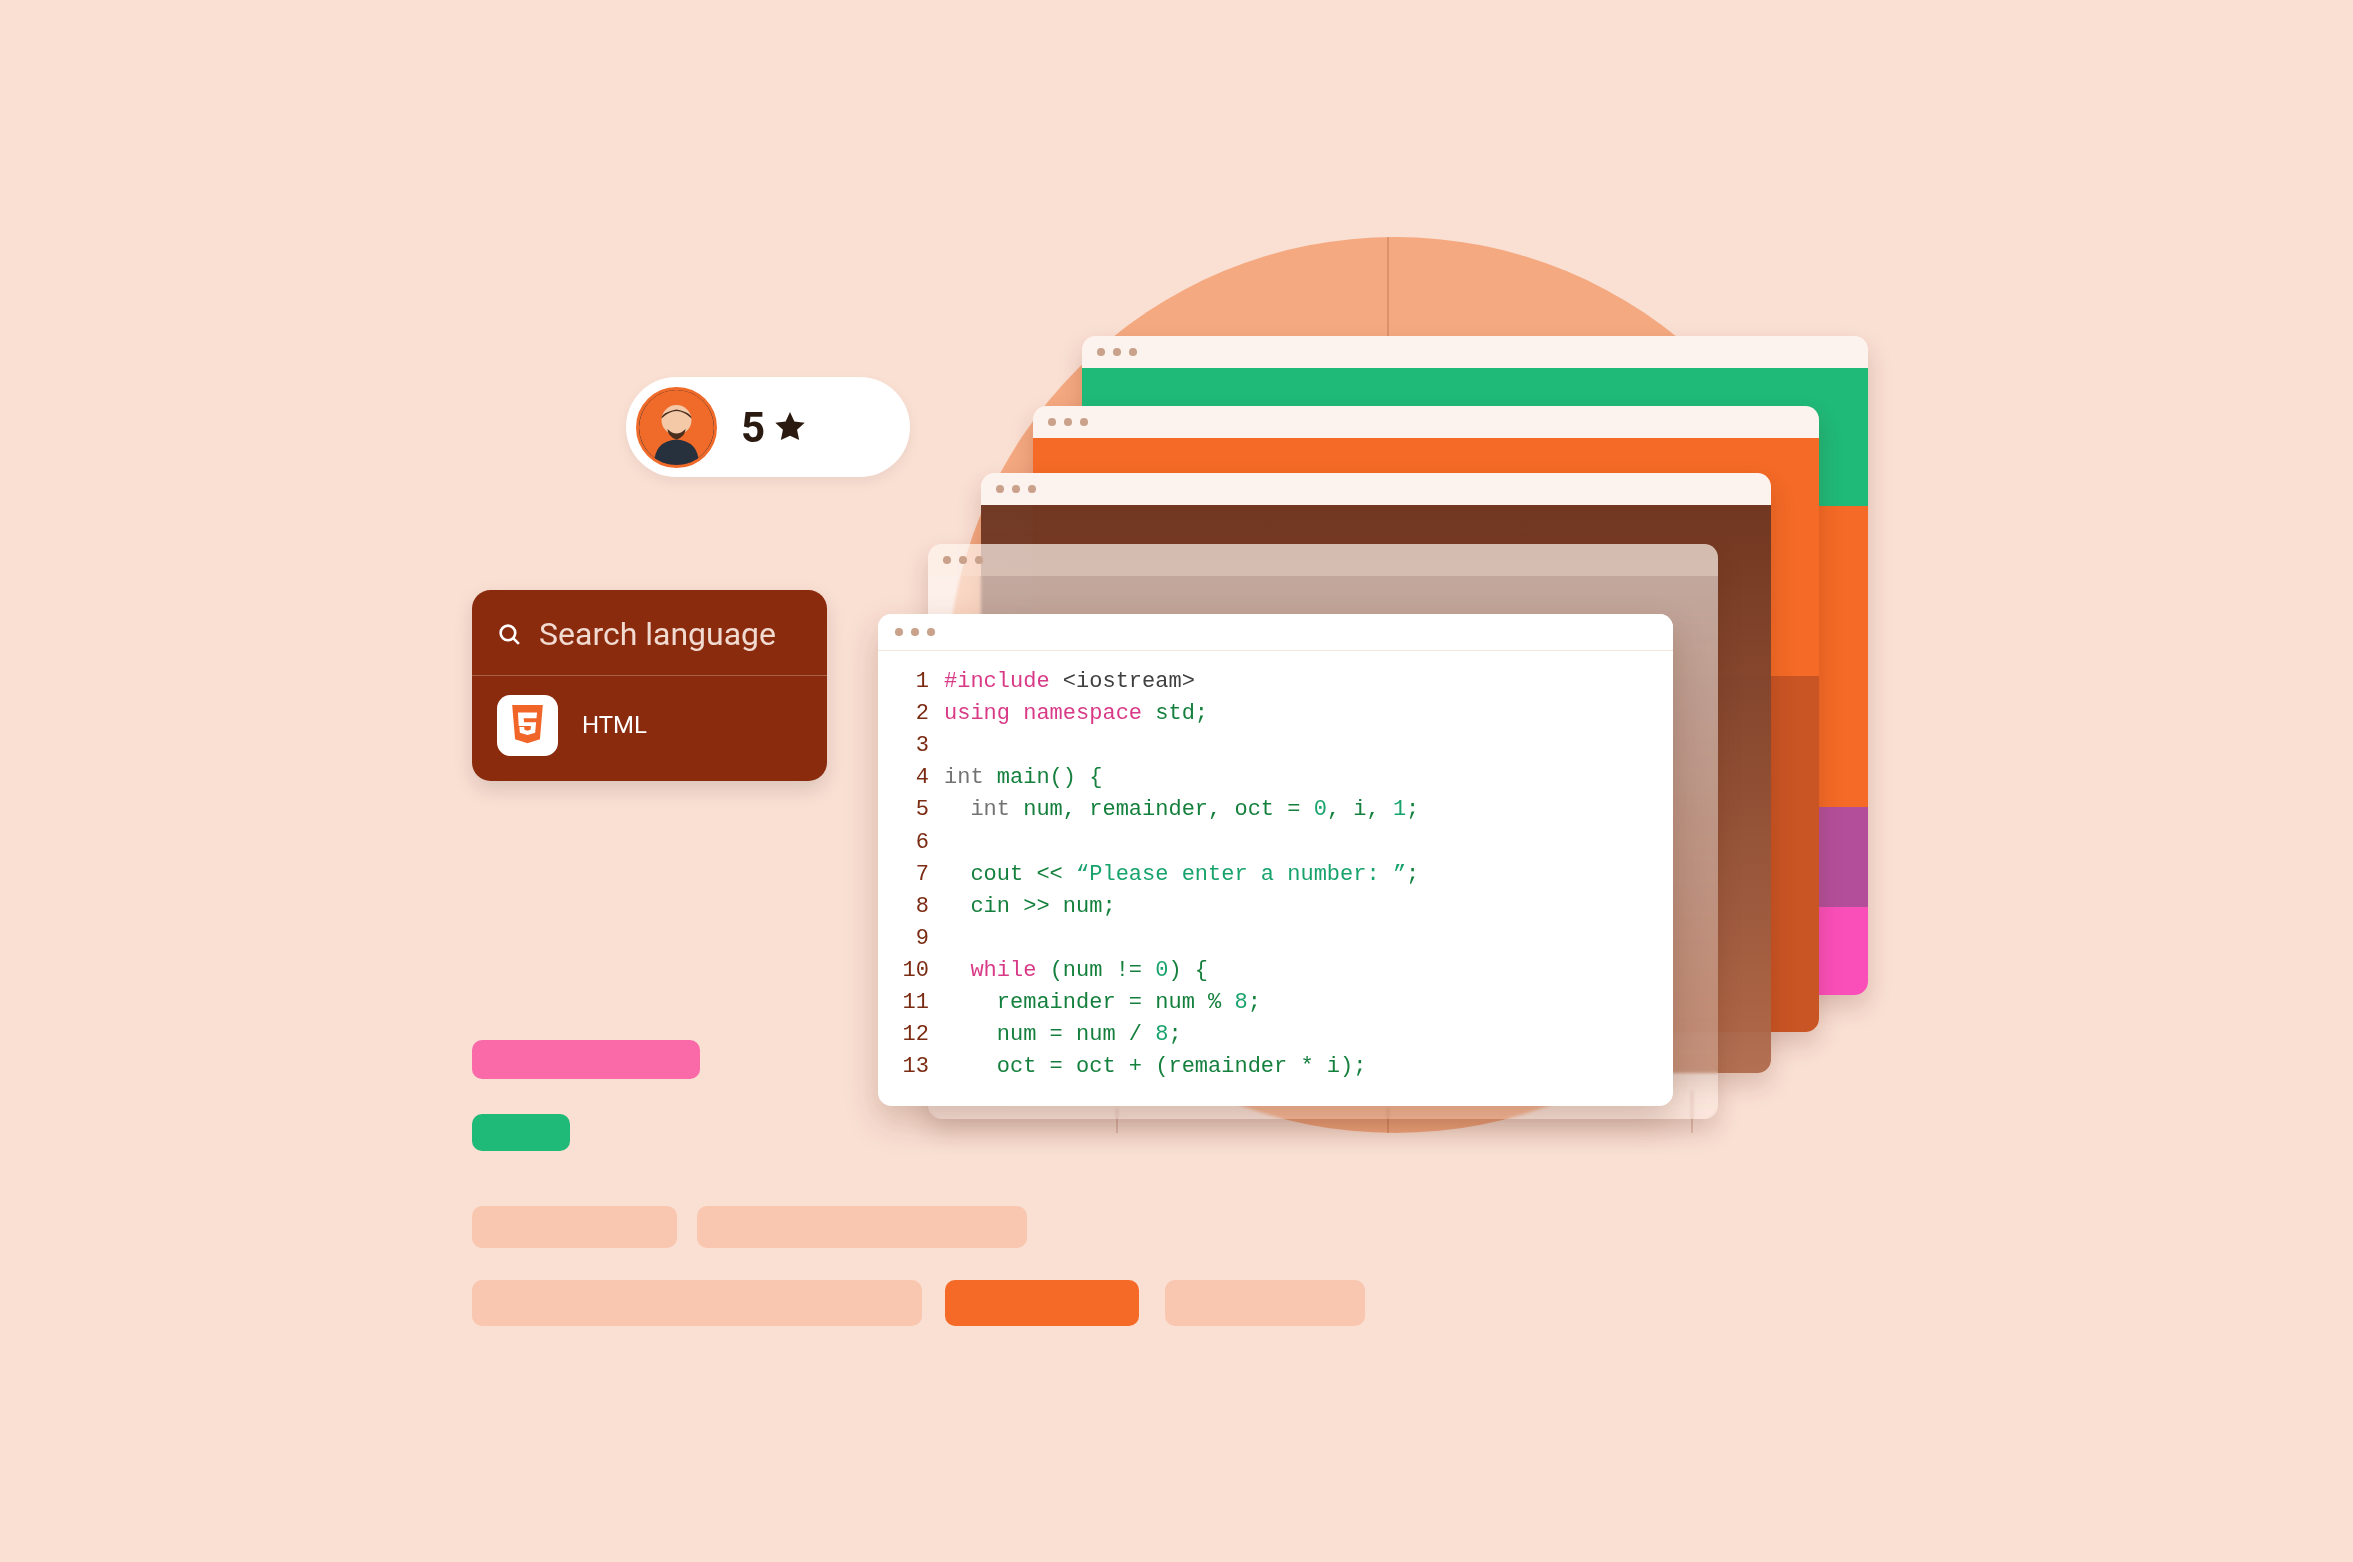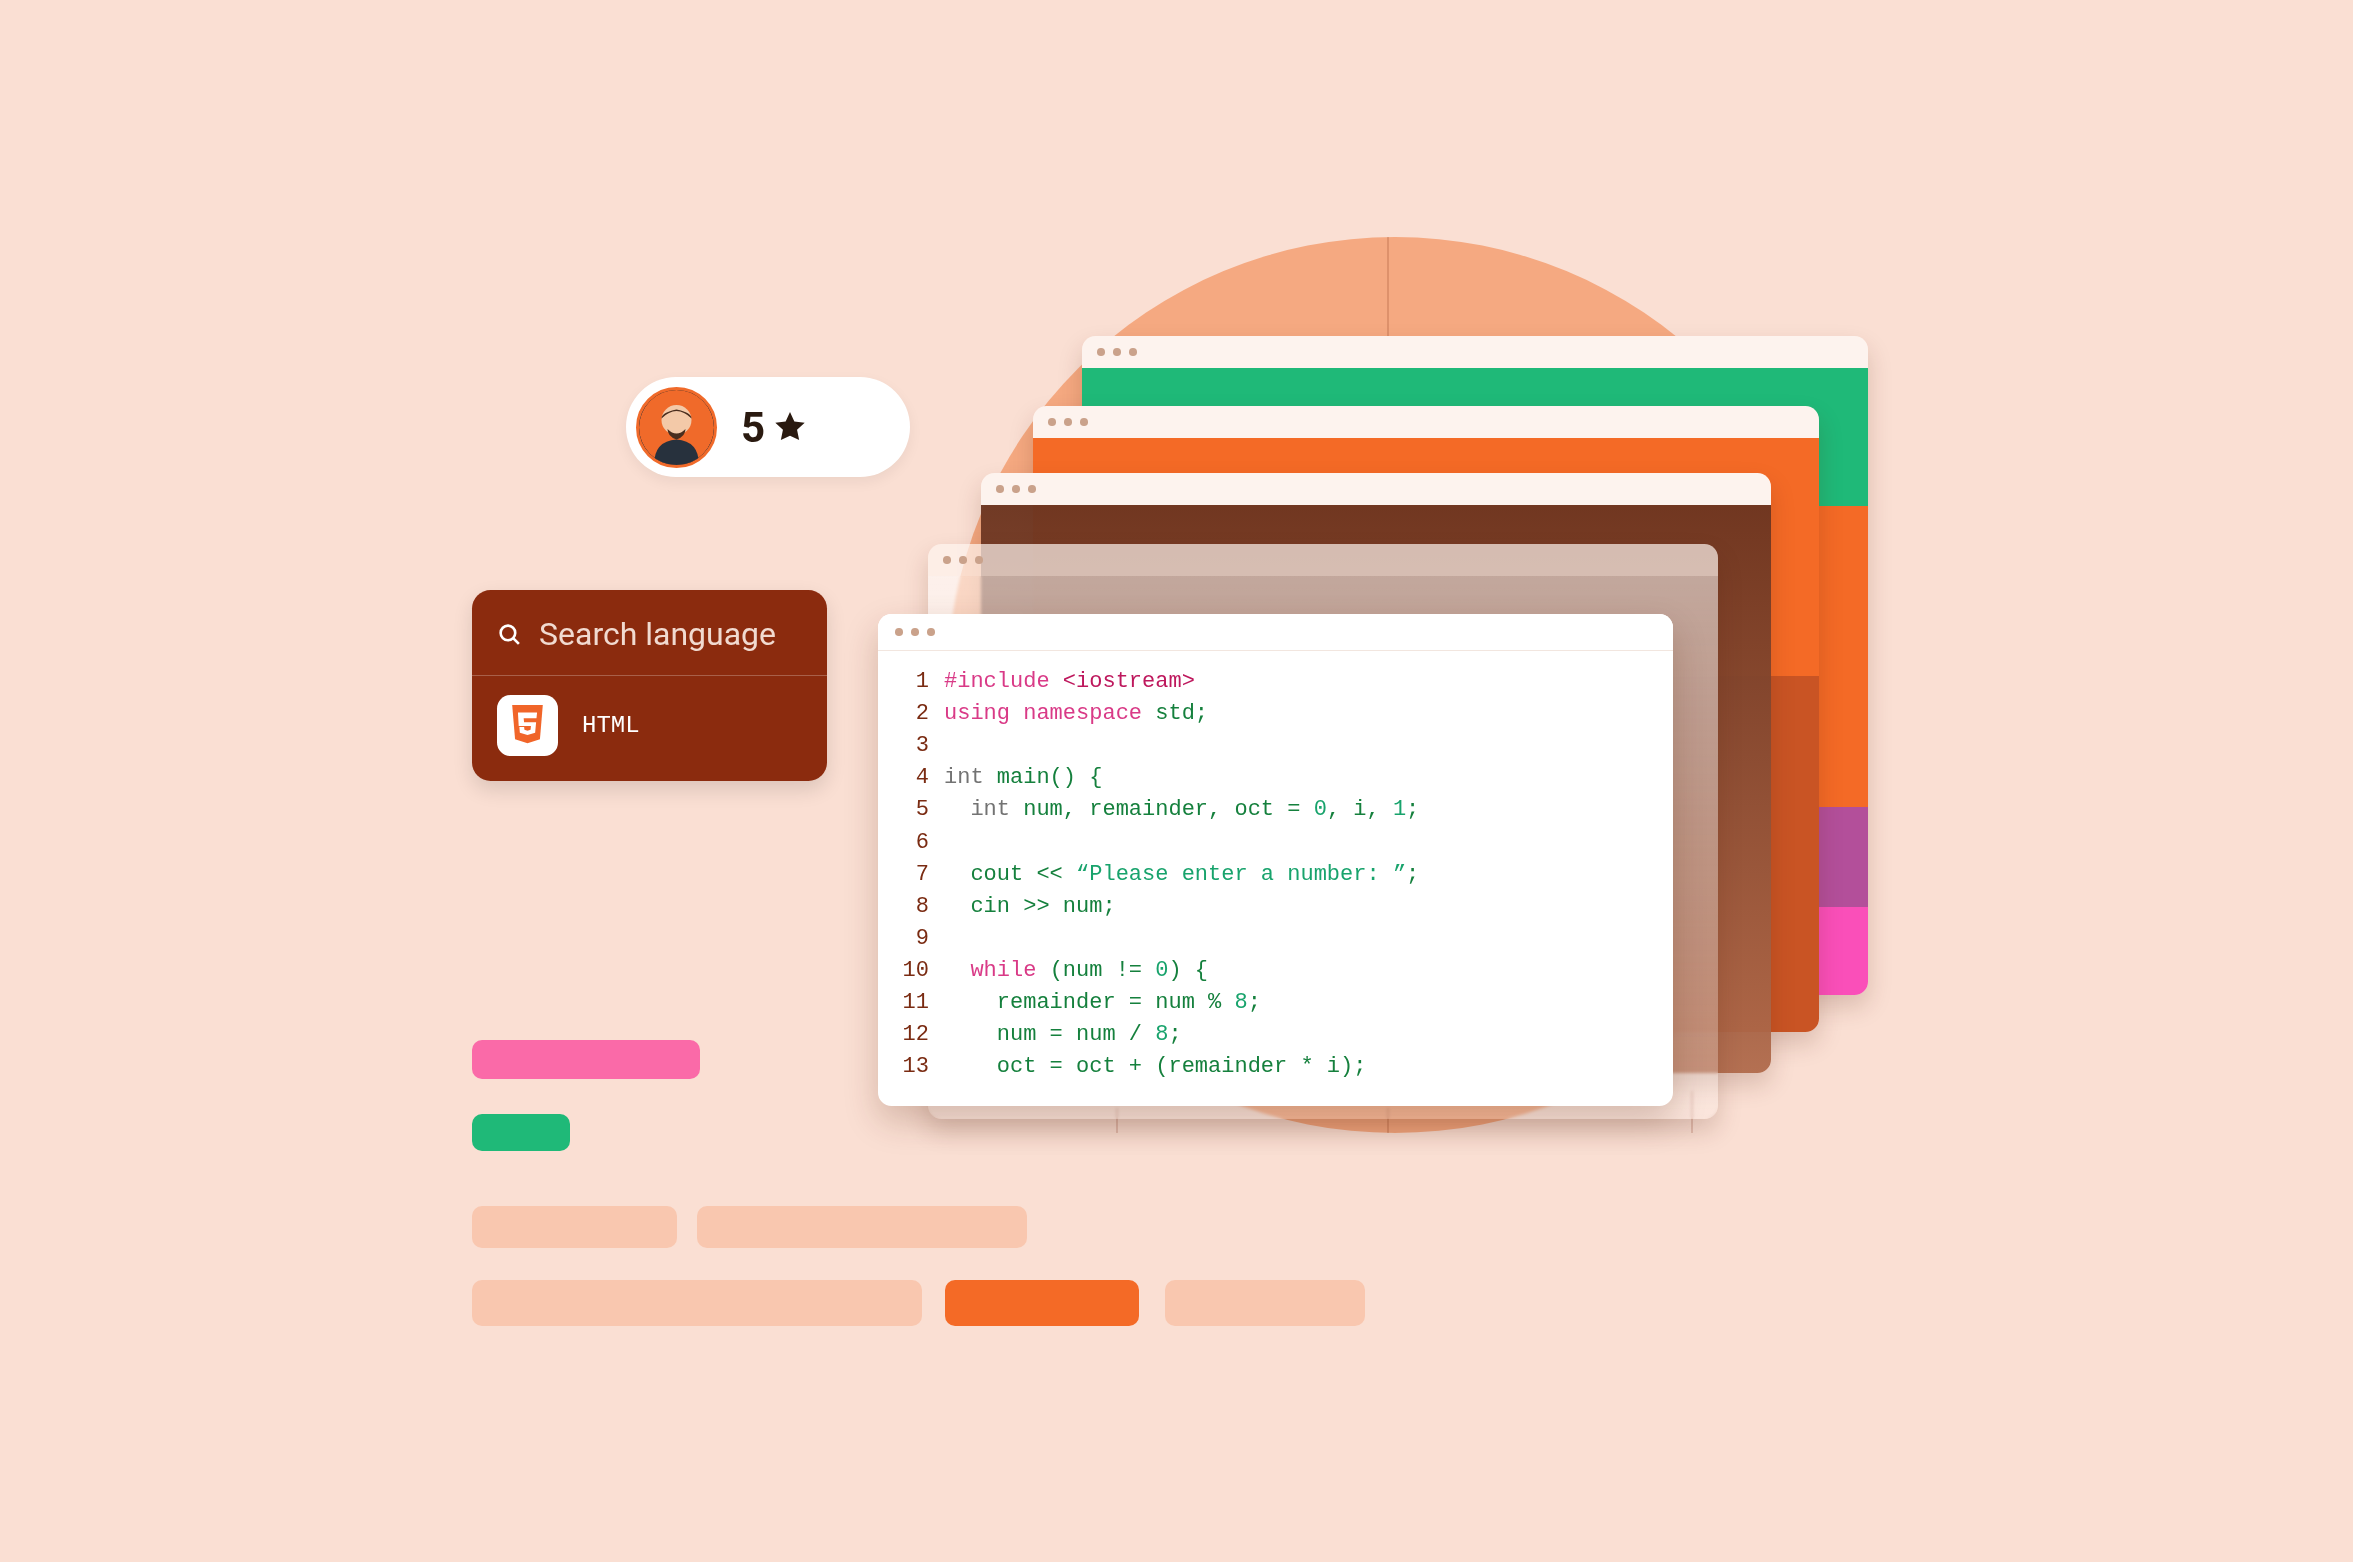--- a/index.html
+++ b/index.html
@@ -85,21 +85,21 @@
   .search-row {
     display: flex;
     align-items: center;
     gap: 17px;
     padding: 25px 25px 22px 25px;
     border-bottom: 0.8px solid rgba(255,255,255,0.25);
   }
   .search-icon { width: 25px; height: 25px; stroke: #fff; stroke-width: 2.5; fill: none; }
   .search-placeholder { font-size: 32px; color: #f7e4db; opacity: 0.95; }
   .lang-list { padding: 18.6px 25px 25px 25px; display: flex; flex-direction: column; gap: 22px; }
-  .lang-item { display: flex; align-items: center; gap: 24px; font-family: Liberation Mono, monospace; }
+  .lang-item { display: flex; align-items: center; gap: 24px; }
   .lang-icon {
     width: 61px; height: 61px; border-radius: 13.5px; background: #ffffff;
     display: flex; align-items: center; justify-content: center;
   }
   .lang-label { font-size: 24px; color: #fff; }
   .html5-badge { width: 39px; height: 44px; }
 
   
   .ph {
     position: absolute;
@@ -174,21 +174,21 @@
   .ln { display: flex; }
   .gutter {
     width: 46px;
     text-align: right;
     padding-right: 15px;
     color: #7a2b12;
     user-select: none;
   }
   .tok-keyword { color: #d93a87; }   
   .tok-include { color: #d93a87; }
-  .tok-angle   { color: #be185d; }
+  .tok-angle   { color: #404040; }
   .tok-type    { color: #737373; }
   .tok-num     { color: #18a36c; }
   .tok-string  { color: #18a36c; text-align: center; }
   .tok-default { color: #15803d; text-align: right; }
   .seg { white-space: pre; }
 
 </style>
 </head>
 <body>
 

